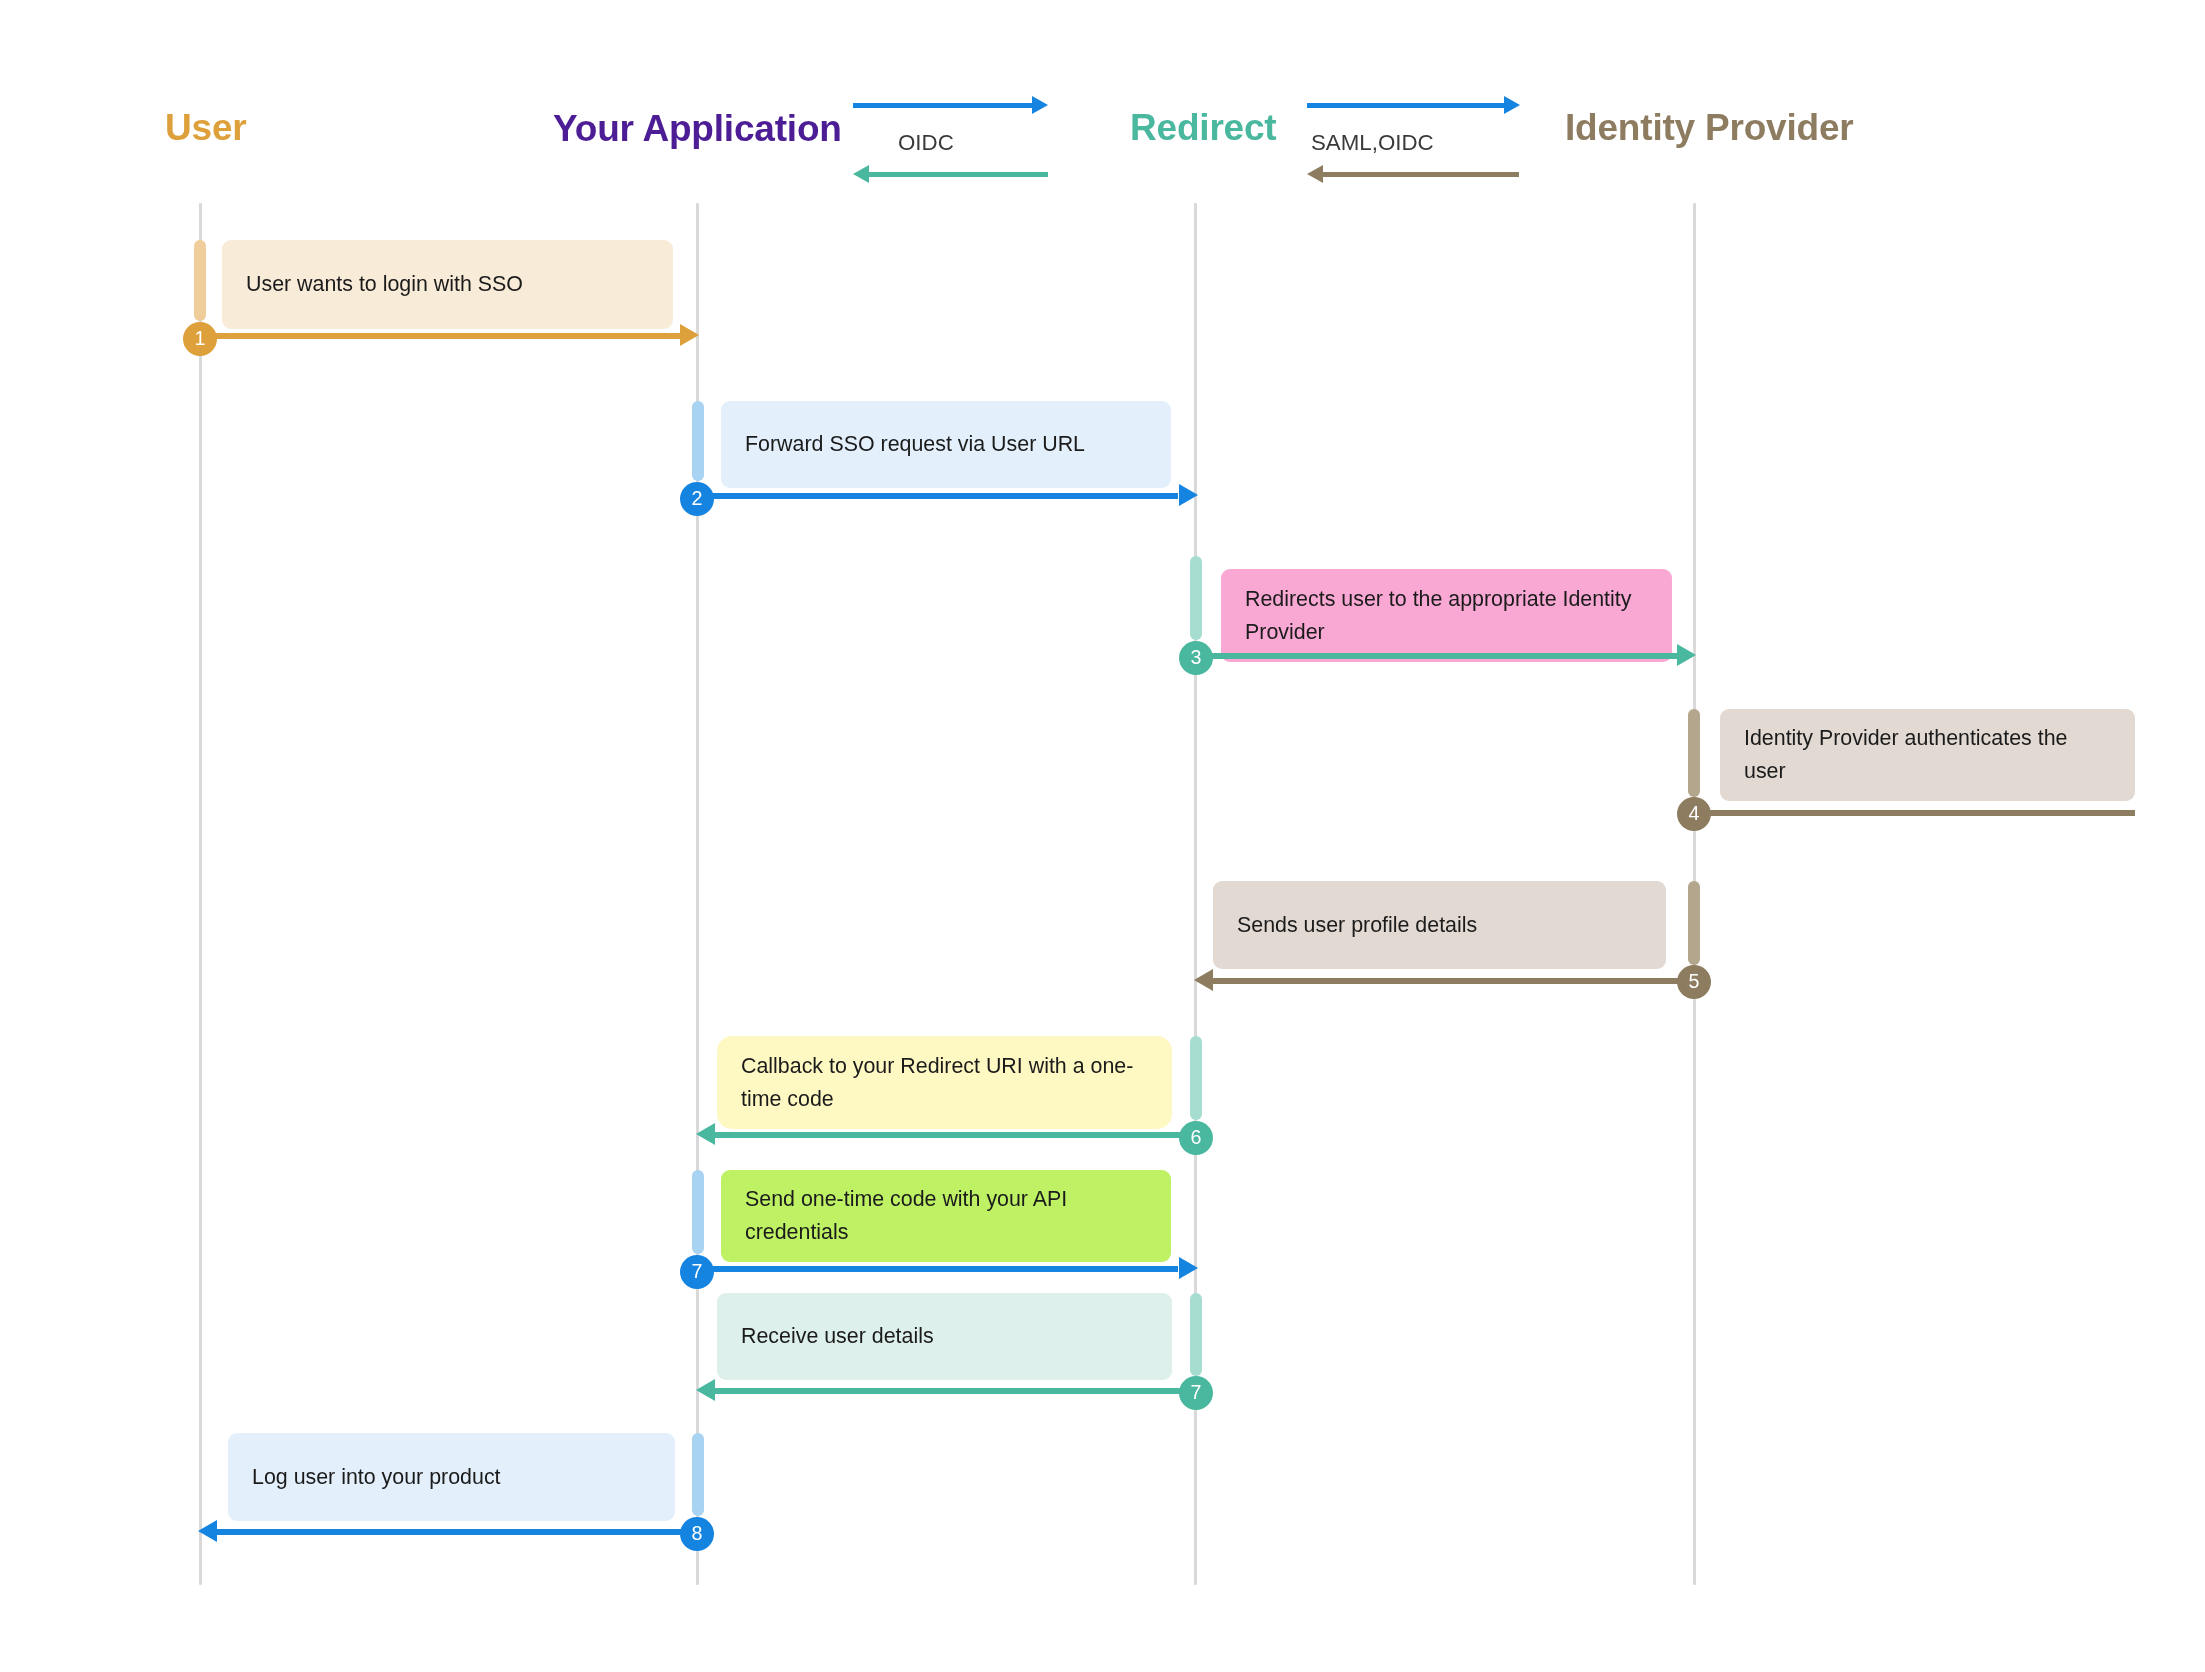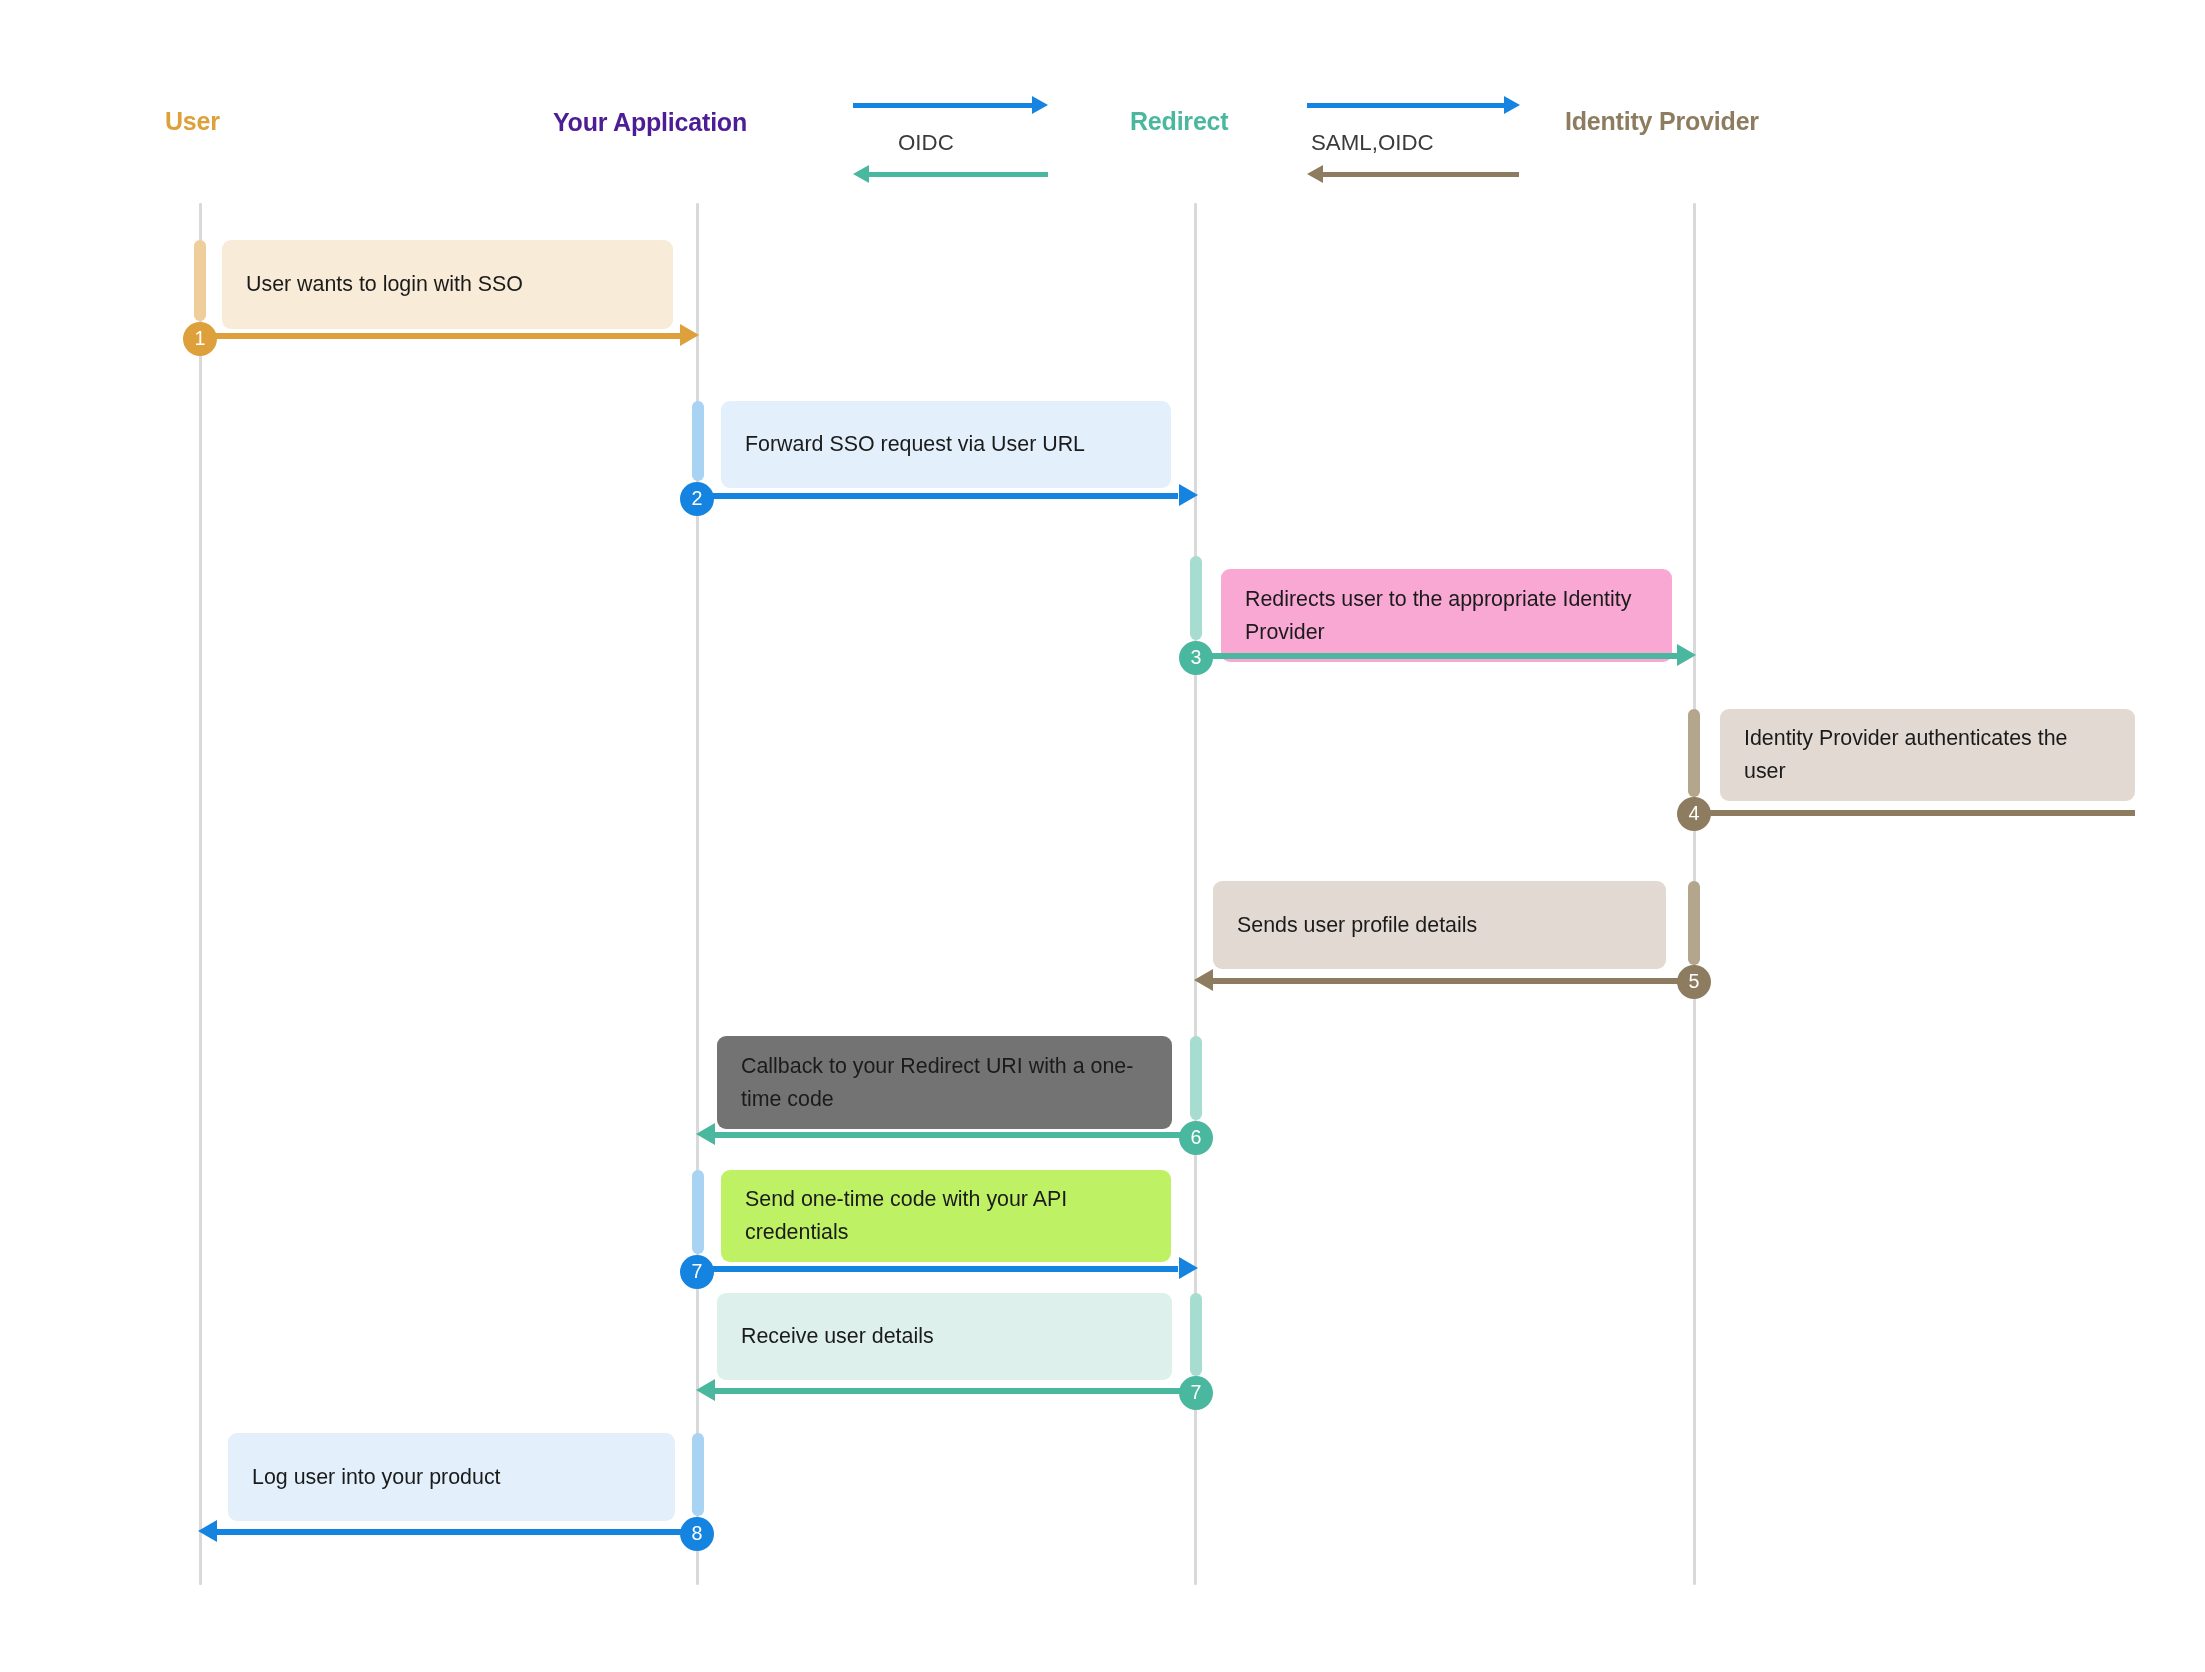--- a/index.html
+++ b/index.html
@@ -8,21 +8,21 @@
     background: #ffffff;
     font-family: "Liberation Sans", sans-serif;
     overflow: hidden;
   }
   #stage { position: relative; width: 2205px; height: 1673px; background:#fff; }
 
   
   .actor-label {
     position: absolute;
     font-weight: 700;
-    font-size: 25px;
+    font-size: 37px;
     letter-spacing: -0.2px;
     white-space: nowrap;
     line-height: 1;
   }
 
   
   .lifeline {
     position: absolute;
     width: 2.7px;
     background: #d9d9d9;
@@ -156,21 +156,21 @@
       <div class="shaft" style="top: 810px; background: rgb(141, 124, 95); left: 1694px; width: 441px;"></div>
       <div class="badge" style="left: 1677px; top: 797px; background: rgb(141, 124, 95);">4</div>
       <div class="activation" style="left: 1688px; top: 881px; height: 84px; background: rgb(179, 166, 141);"></div>
       <div class="msgbox" style="left: 1213px; top: 881px; width: 453px; height: 88px; background: rgb(225, 217, 210);">
         <div class="msgtext">Sends user profile details</div>
       </div>
       <div class="head left" style="top: 969px; left: 1194px; border-right: 19px solid rgb(141, 124, 95);"></div>
       <div class="shaft" style="top: 978px; background: rgb(141, 124, 95); left: 1213px; width: 482px;"></div>
       <div class="badge" style="left: 1677px; top: 965px; background: rgb(141, 124, 95);">5</div>
       <div class="activation" style="left: 1190px; top: 1036px; height: 84px; background: rgb(166, 221, 208);"></div>
-      <div class="msgbox" style="left: 717px; top: 1036px; width: 455px; height: 93px; background: #737373;">
+      <div class="msgbox" style="left: 717px; top: 1036px; width: 455px; height: 93px; background: #fef9c3; border-radius: 15px;">
         <div class="msgtext">Callback to your Redirect URI with a one-time code</div>
       </div>
       <div class="head left" style="top: 1123px; left: 696px; border-right: 19px solid rgb(74, 183, 159);"></div>
       <div class="shaft" style="top: 1132px; background: rgb(74, 183, 159); left: 714px; width: 481px;"></div>
       <div class="badge" style="left: 1179px; top: 1121px; background: rgb(74, 183, 159);">6</div>
       <div class="activation" style="left: 692px; top: 1170px; height: 84px; background: rgb(168, 211, 243);"></div>
       <div class="msgbox" style="left: 721px; top: 1170px; width: 450px; height: 92px; background: #bef264;">
         <div class="msgtext">Send one-time code with your API credentials</div>
       </div>
       <div class="head right" style="top: 1257px; left: 1179px; border-left: 19px solid rgb(21, 132, 224);"></div>

